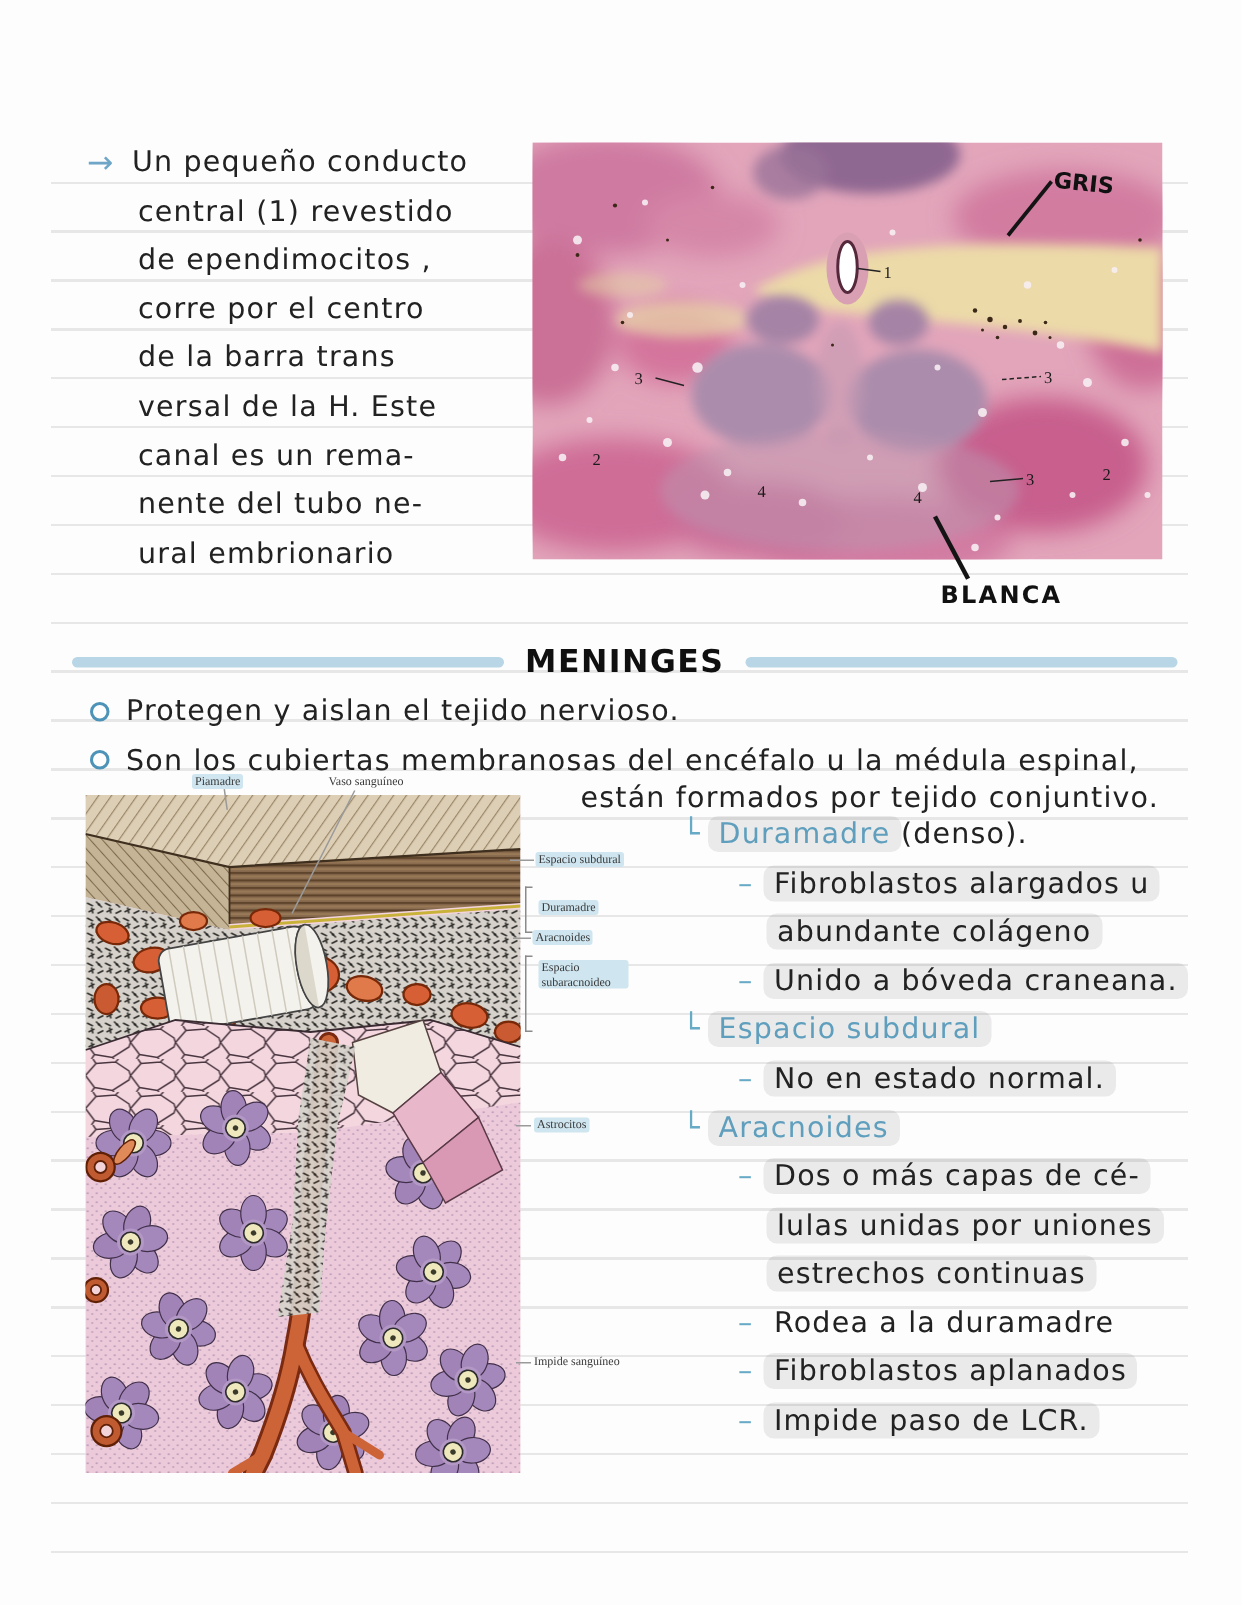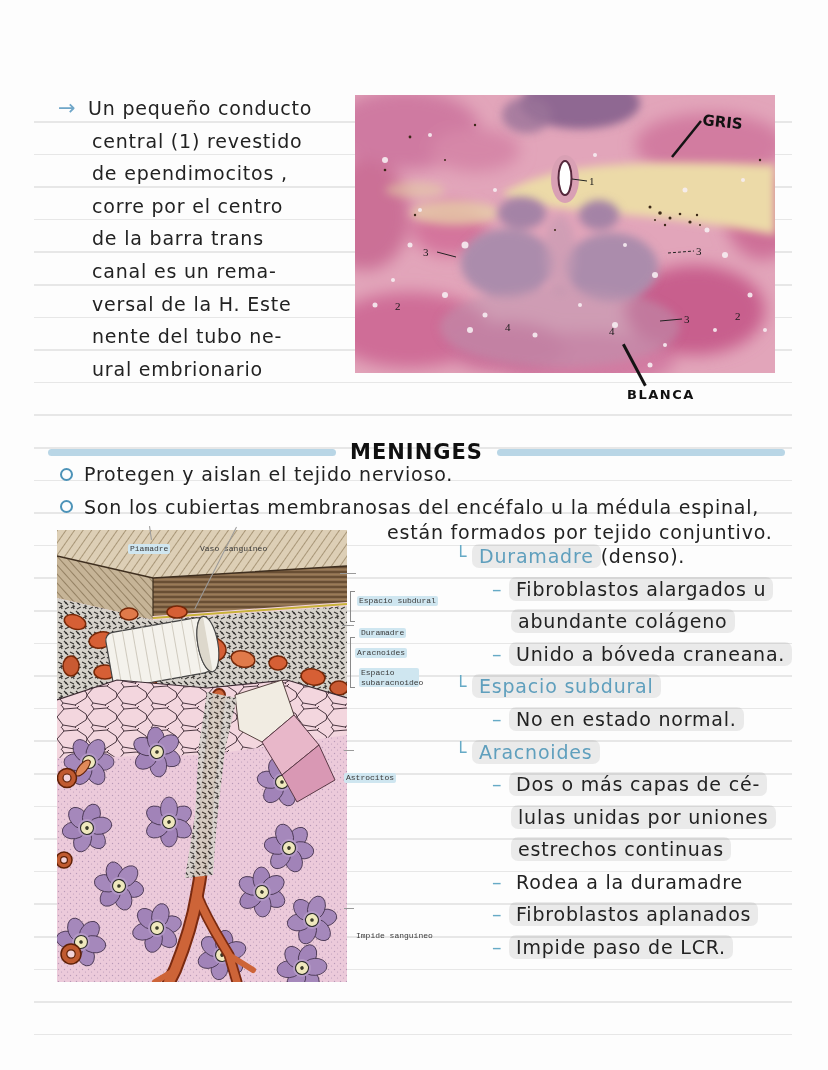--- a/index.html
+++ b/index.html
@@ -11,35 +11,35 @@
   
   .hand{font-size:19px;letter-spacing:0.8px;color:#222;}
   .left-notes{position:absolute;left:58px;top:92px;width:308px;}
   .hand-line{height:32.55px;display:flex;align-items:center;}
   .hand-line.indent{padding-left:34px;text-align:right;}
   .arrow{color:#6fa6c8;font-size:21px;width:30px;flex:0 0 30px;}
   
   .histo{position:absolute;left:355px;top:95px;width:420px;height:278px;}
   .blanca-line{position:absolute;left:622px;top:345px;width:2.6px;height:47px;background:#141414;
     transform:rotate(-28deg);transform-origin:top left;}
-  .blanca{position:absolute;left:627px;top:387px;font-weight:bold;font-size:13px;letter-spacing:1.5px;color:#111;}
-  
-  .heading-row{position:absolute;left:48px;top:440px;width:737px;display:flex;align-items:center;gap:14px;}
+  .blanca{position:absolute;left:627px;top:387px;font-weight:bold;font-size:16px;letter-spacing:1.5px;color:#111;}
+  
+  .heading-row{position:absolute;left:48px;top:429px;width:737px;display:flex;align-items:center;gap:14px;}
   .hbar{flex:1;height:7px;border-radius:4px;background:#b9d6e6;}
   .htitle{font-weight:bold;font-size:21px;letter-spacing:1px;color:#101010;}
   
   .bullets{position:absolute;left:60px;top:458px;width:740px;}
   .brow{height:32.55px;display:flex;align-items:center;gap:11px;}
   .bdot{flex:0 0 9px;width:9px;height:9px;border:2.4px solid #4d93b8;border-radius:50%;}
   .bullet-cont{position:absolute;left:373px;top:519px;height:26px;display:flex;align-items:center;margin-left:14px;}
   
   .menin{position:absolute;left:57px;top:530px;width:290px;height:452px;}
   
-  .dlabel{position:absolute;font-family:Liberation Mono, monospace;font-size:8px;color:#3a3a3a;
-    white-space:nowrap;line-height:9.5px;margin-top:28px;}
+  .dlabel{position:absolute;font-family:Liberation Serif, serif;font-size:8px;color:#3a3a3a;
+    white-space:nowrap;line-height:9.5px;}
   .dlabel.wrap{white-space:normal;width:56px;}
   .hlb{background:#cfe6f0;padding:0 2px;border-radius:2px;}
   .leader{position:absolute;background:#9a9a9a;}
   .bracket{position:absolute;width:4px;border-left:1px solid #8a8a8a;border-top:1px solid #8a8a8a;
     border-bottom:1px solid #8a8a8a;}
   
   .outline{position:absolute;left:455px;top:540px;width:345px;}
   .orow{height:32.55px;display:flex;align-items:center;}
   .orow .omark{color:#66aac6;width:24px;flex:0 0 24px;font-size:19px;}
   .orow.lvl2{padding-left:37px;}
@@ -64,24 +64,24 @@
       <div class="hand-line indent">
         <span>de ependimocitos ,</span>
       </div>
       <div class="hand-line indent">
         <span>corre por el centro</span>
       </div>
       <div class="hand-line indent">
         <span>de la barra trans</span>
       </div>
       <div class="hand-line indent">
+        <span>versal de la H. Este</span>
+      </div>
+      <div class="hand-line indent">
         <span>canal es un rema-</span>
-      </div>
-      <div class="hand-line indent">
-        <span>versal de la H. Este</span>
       </div>
       <div class="hand-line indent">
         <span>nente del tubo ne-</span>
       </div>
       <div class="hand-line indent">
         <span>ural embrionario</span>
       </div>
     </div>
 
   <div class="histo">
@@ -350,38 +350,38 @@
         <circle cx="7" cy="330" r="8" fill="#c05a30" stroke="#5f2006" stroke-width="1.5"></circle>
         <circle cx="7" cy="330" r="3.4" fill="#f2d3da" stroke="#5f2006" stroke-width="1.2"></circle>
         <circle cx="14" cy="424" r="10" fill="#c05a30" stroke="#5f2006" stroke-width="1.5"></circle>
         <circle cx="14" cy="424" r="4.2" fill="#f2d3da" stroke="#5f2006" stroke-width="1.2"></circle>
         <ellipse cx="26" cy="238" rx="4" ry="10" fill="#e08a5a" stroke="#5f2006" stroke-width="1" transform="rotate(40 26 238)"></ellipse>
       </g>
     </svg>
   </div>
 
   <div class="dlabel hlb" style="left:128px;top:516px">Piamadre</div>
-  <div class="dlabel" style="left:200px;top:516px">Vaso sanguíneo</div>
+  <div class="dlabel" style="left:219px;top:516px">Vaso sanguíneo</div>
   <div class="leader" style="left:150px;top:526px;width:1px;height:14px;transform:rotate(-8deg)"></div>
   <div class="leader" style="left:236px;top:527px;width:1px;height:92px;transform:rotate(27deg);transform-origin:top center"></div>
 
   <div class="leader" style="left:340px;top:573px;width:16px;height:1px"></div>
   <div class="dlabel hlb" style="left:357px;top:568px">Espacio subdural</div>
 
   <div class="bracket" style="left:350px;top:591px;height:29px"></div>
   <div class="dlabel hlb" style="left:359px;top:600px">Duramadre</div>
 
   <div class="leader" style="left:342px;top:625px;width:12px;height:1px"></div>
   <div class="dlabel hlb" style="left:355px;top:620px">Aracnoides</div>
 
   <div class="bracket" style="left:350px;top:637px;height:49px"></div>
   <div class="dlabel hlb wrap" style="left:359px;top:640px">Espacio subaracnoideo</div>
 
   <div class="leader" style="left:344px;top:750px;width:10px;height:1px"></div>
-  <div class="dlabel hlb" style="left:344px;top:745px">Astrocitos</div>
+  <div class="dlabel hlb" style="left:356px;top:745px">Astrocitos</div>
 
   <div class="leader" style="left:344px;top:908px;width:10px;height:1px"></div>
   <div class="dlabel" style="left:356px;top:903px">Impide sanguíneo</div>
 
   <div class="outline hand">
       <div class="orow lvl1">
         <span class="omark">└</span>
         <span class="teal hl">Duramadre</span>
         <span> (denso).</span>
       </div>

